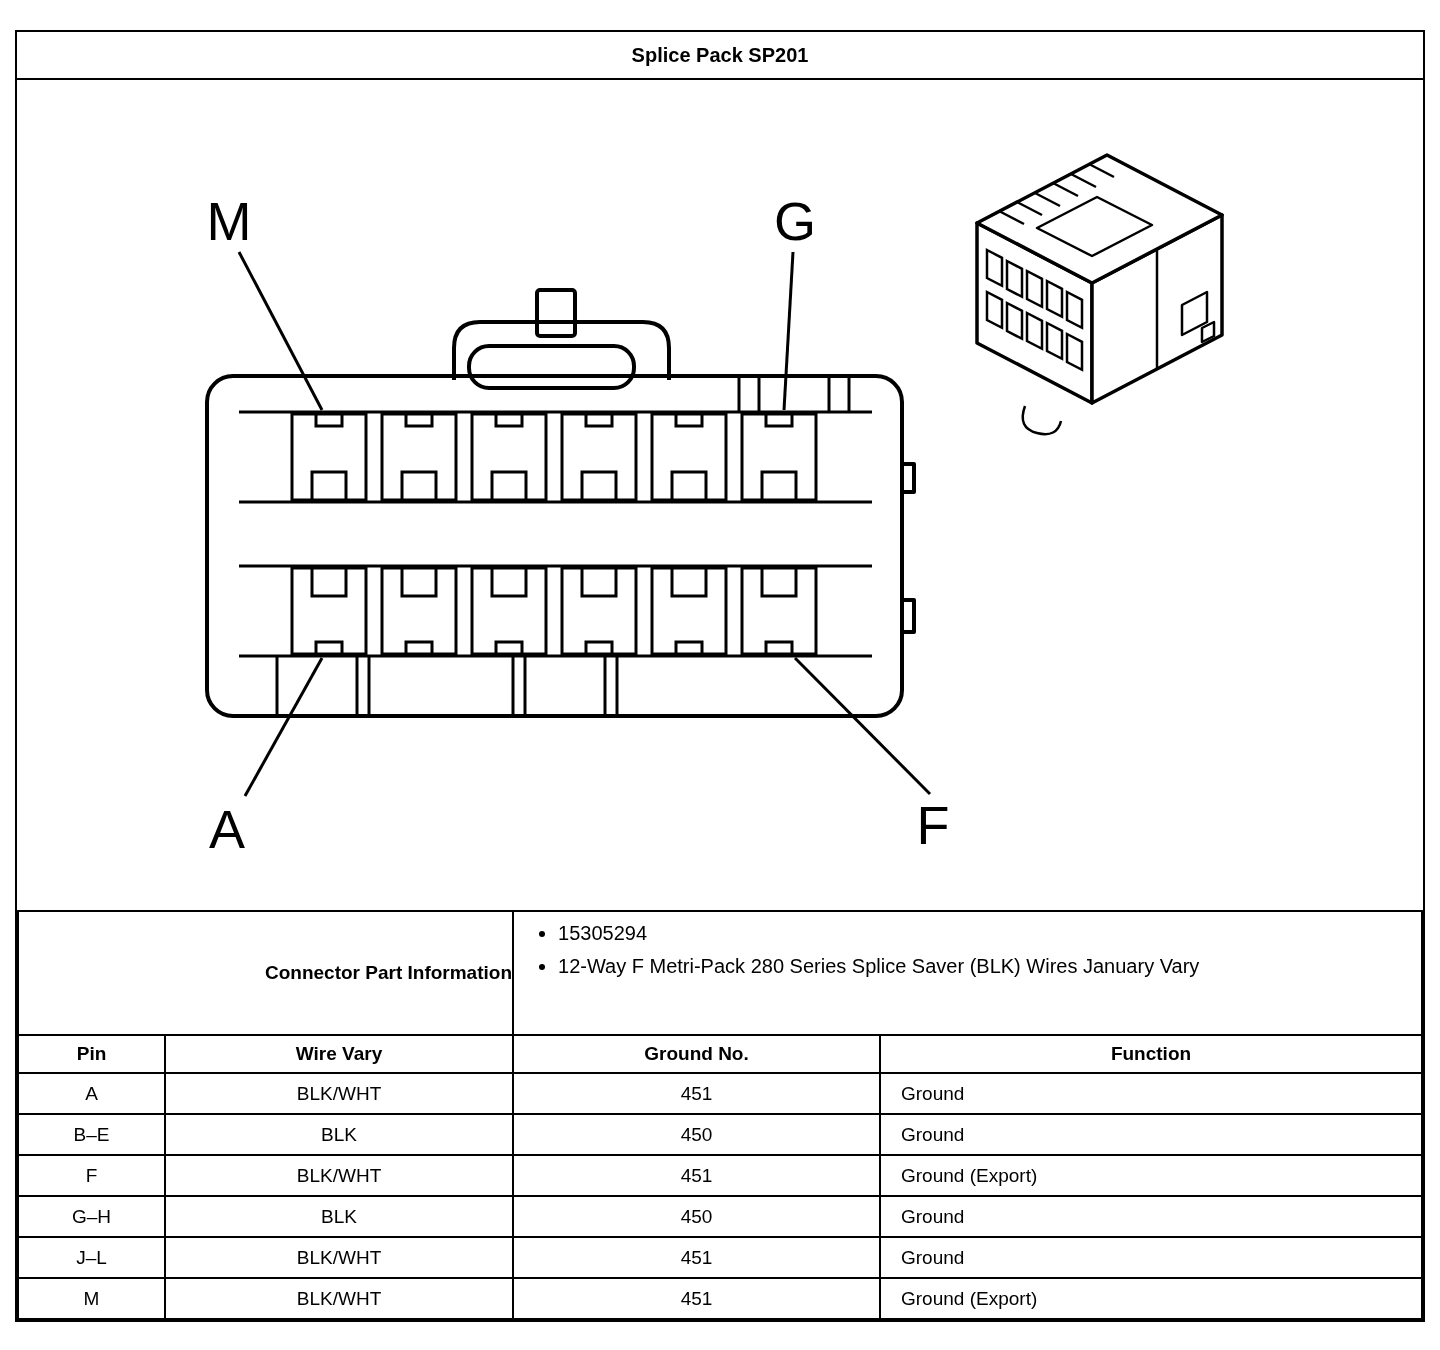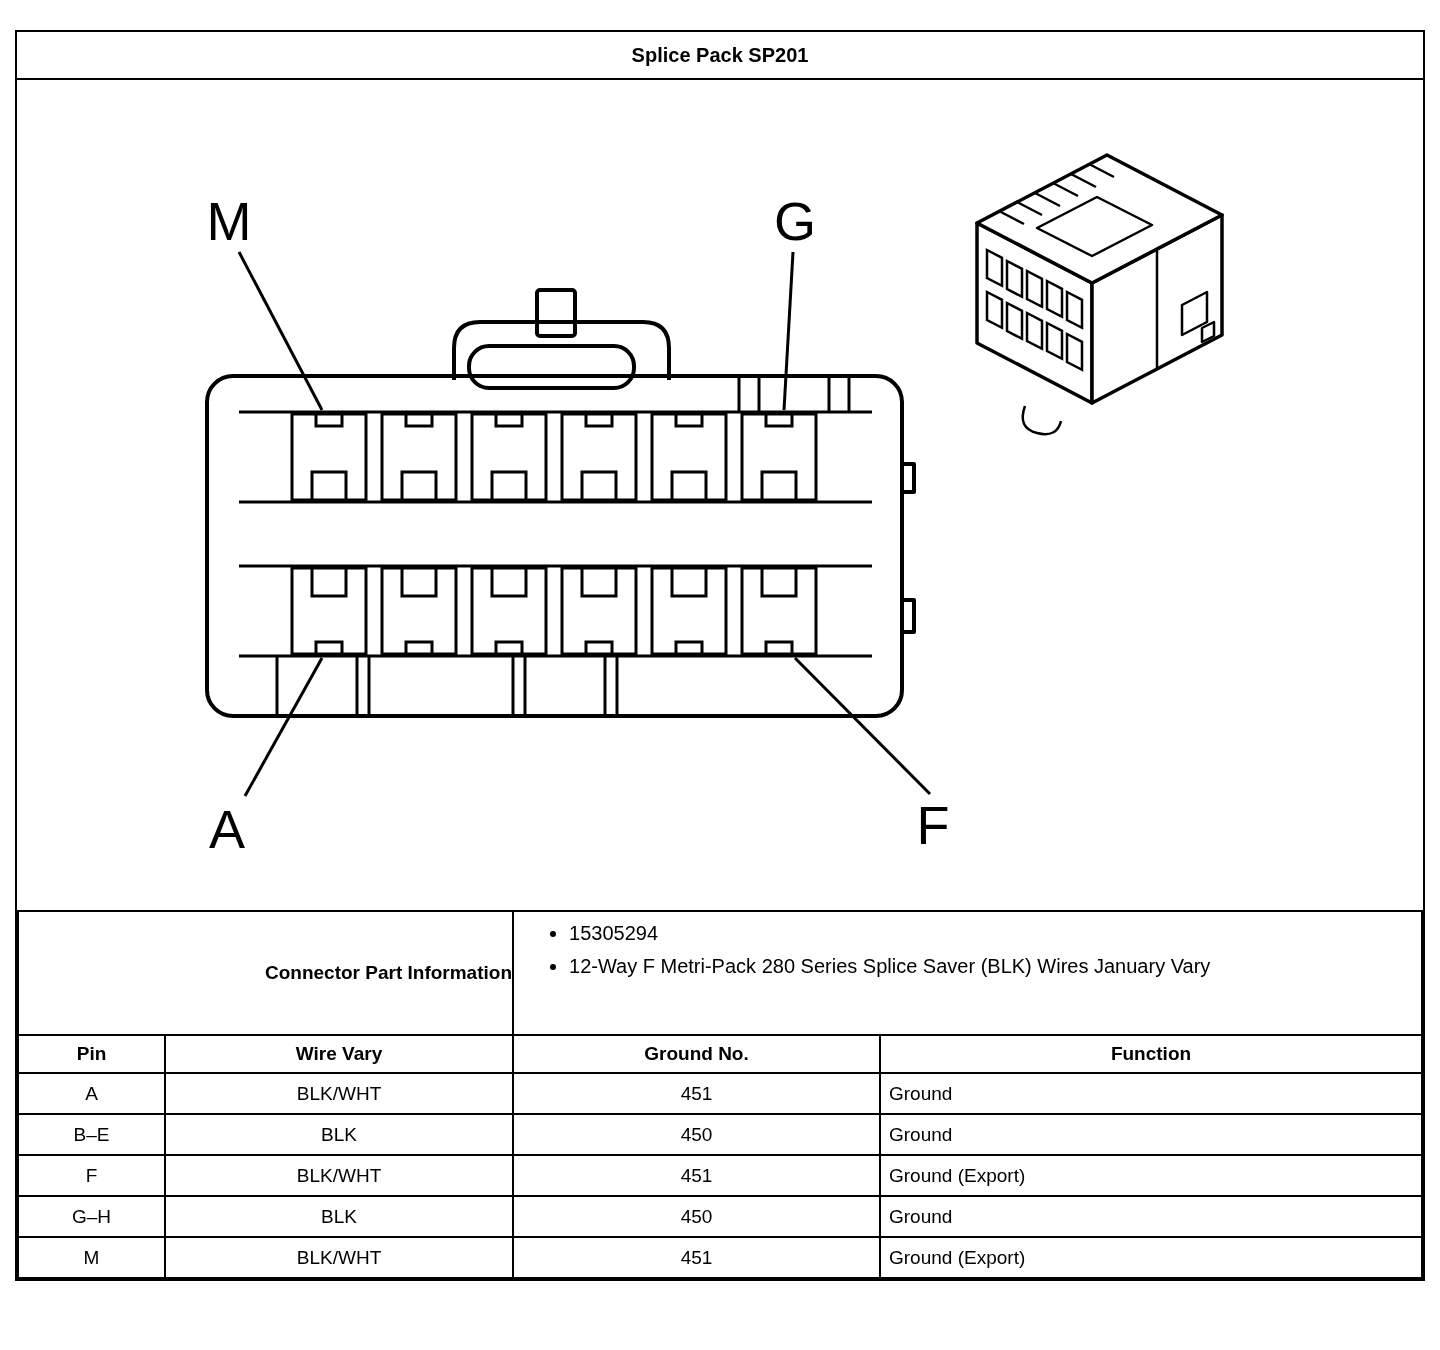--- a/index.html
+++ b/index.html
@@ -20,26 +20,26 @@
   .diagram-area svg { display: block; }
 
   table.grid { width: 100%; border-collapse: collapse; table-layout: fixed; }
   .grid td, .grid th { border: 2px solid #000; font-size: 19px; padding: 0; background: #fff; }
 
   .part-info-label {
     height: 124px; text-align: right; vertical-align: middle;
     font-weight: bold; font-size: 19px;
   }
   .part-info-items { vertical-align: top; }
-  .part-info-items ul { margin: 10px 0 0 0; padding-left: 55px; }
+  .part-info-items ul { margin: 10px 0 0 0; padding-left: 44px; }
   .part-info-items li { font-size: 20px; margin: 4px 0 10px 0; }
 
   .grid th { height: 38px; font-weight: bold; font-size: 19px; vertical-align: middle; }
   .grid td.c { height: 41px; text-align: center; vertical-align: middle; }
-  .grid td.f { height: 41px; text-align: left; vertical-align: middle; padding-left: 8px; }
+  .grid td.f { height: 41px; text-align: left; vertical-align: middle; padding-left: 20px; }
 </style>
 </head>
 <body>
 
 <div class="sheet">
 
   <div class="title-bar">Splice Pack SP201</div>
 
   <div class="diagram-area">
     <svg viewBox="0 0 1406 830" width="1406" height="830">
@@ -201,20 +201,26 @@
         <td class="c">451</td>
         <td class="f">Ground (Export)</td>
       </tr>
       <tr>
         <td class="c">G–H</td>
         <td class="c">BLK</td>
         <td class="c">450</td>
         <td class="f">Ground</td>
       </tr>
       <tr>
+        <td class="c">J–L</td>
+        <td class="c">BLK/WHT</td>
+        <td class="c">451</td>
+        <td class="f">Ground</td>
+      </tr>
+      <tr>
         <td class="c">M</td>
         <td class="c">BLK/WHT</td>
         <td class="c">451</td>
         <td class="f">Ground (Export)</td>
       </tr>
     </tbody>
   </table>
 
 </div>
 

